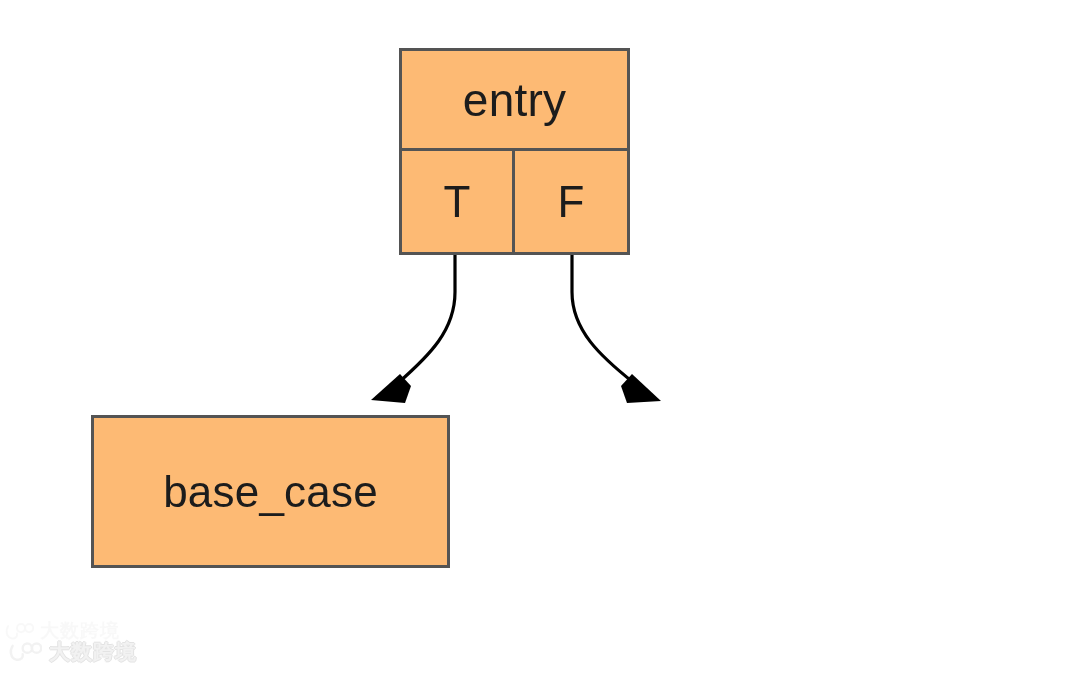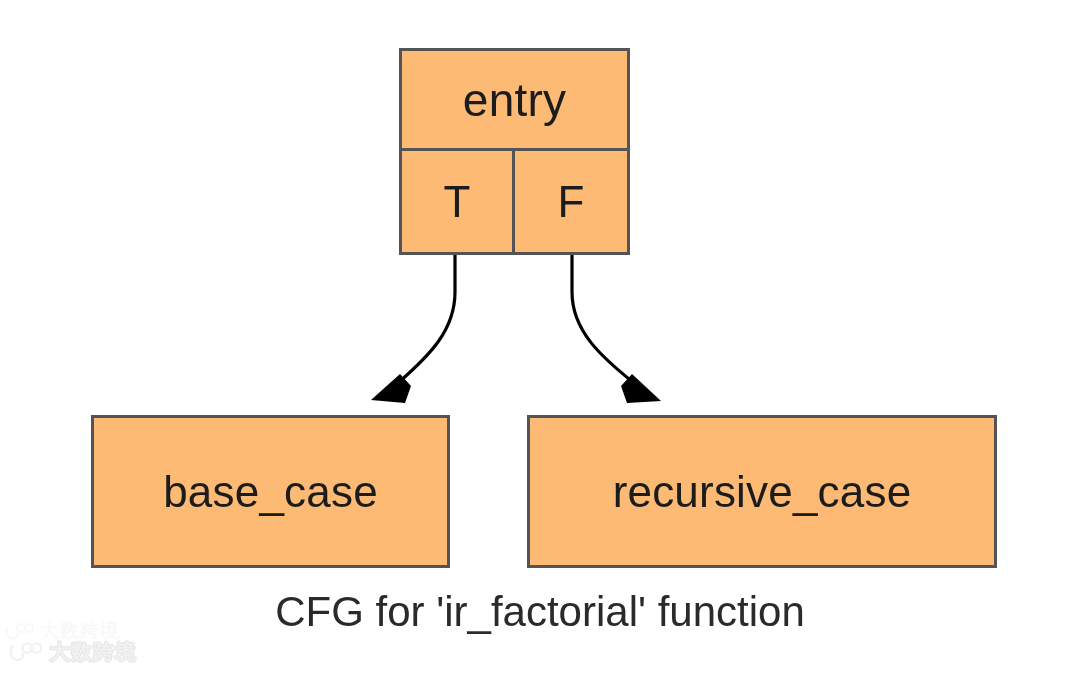--- a/index.html
+++ b/index.html
@@ -189,25 +189,21 @@
     <div class="node-ports">
       <div class="port port-true">T</div>
       <div class="port port-false">F</div>
     </div>
   </div>
 
   <div class="node" id="node-base">
     <div class="node-title">base_case</div>
   </div>
 
-  <div class="node" id="node-recursive">
-    <div class="node-title">recursive_case</div>
-  </div>
-
-  <div id="caption">CFG for 'ir_factorial' function</div>
+
 
   <div class="watermark" id="watermark-faint">
     <svg class="wm-mark" viewBox="0 0 44 28" xmlns="http://www.w3.org/2000/svg">
       <path d="M6 6 C 2 12, 3 22, 11 24 C 17 25, 20 21, 19 17" fill="none" stroke="#ededed" stroke-width="3" stroke-linecap="round"></path>
       <circle cx="25" cy="9" r="6" fill="none" stroke="#ededed" stroke-width="3"></circle>
       <circle cx="37" cy="9" r="6" fill="none" stroke="#ededed" stroke-width="3"></circle>
     </svg>
     <span class="wm-text">大数跨境</span>
   </div>
 

